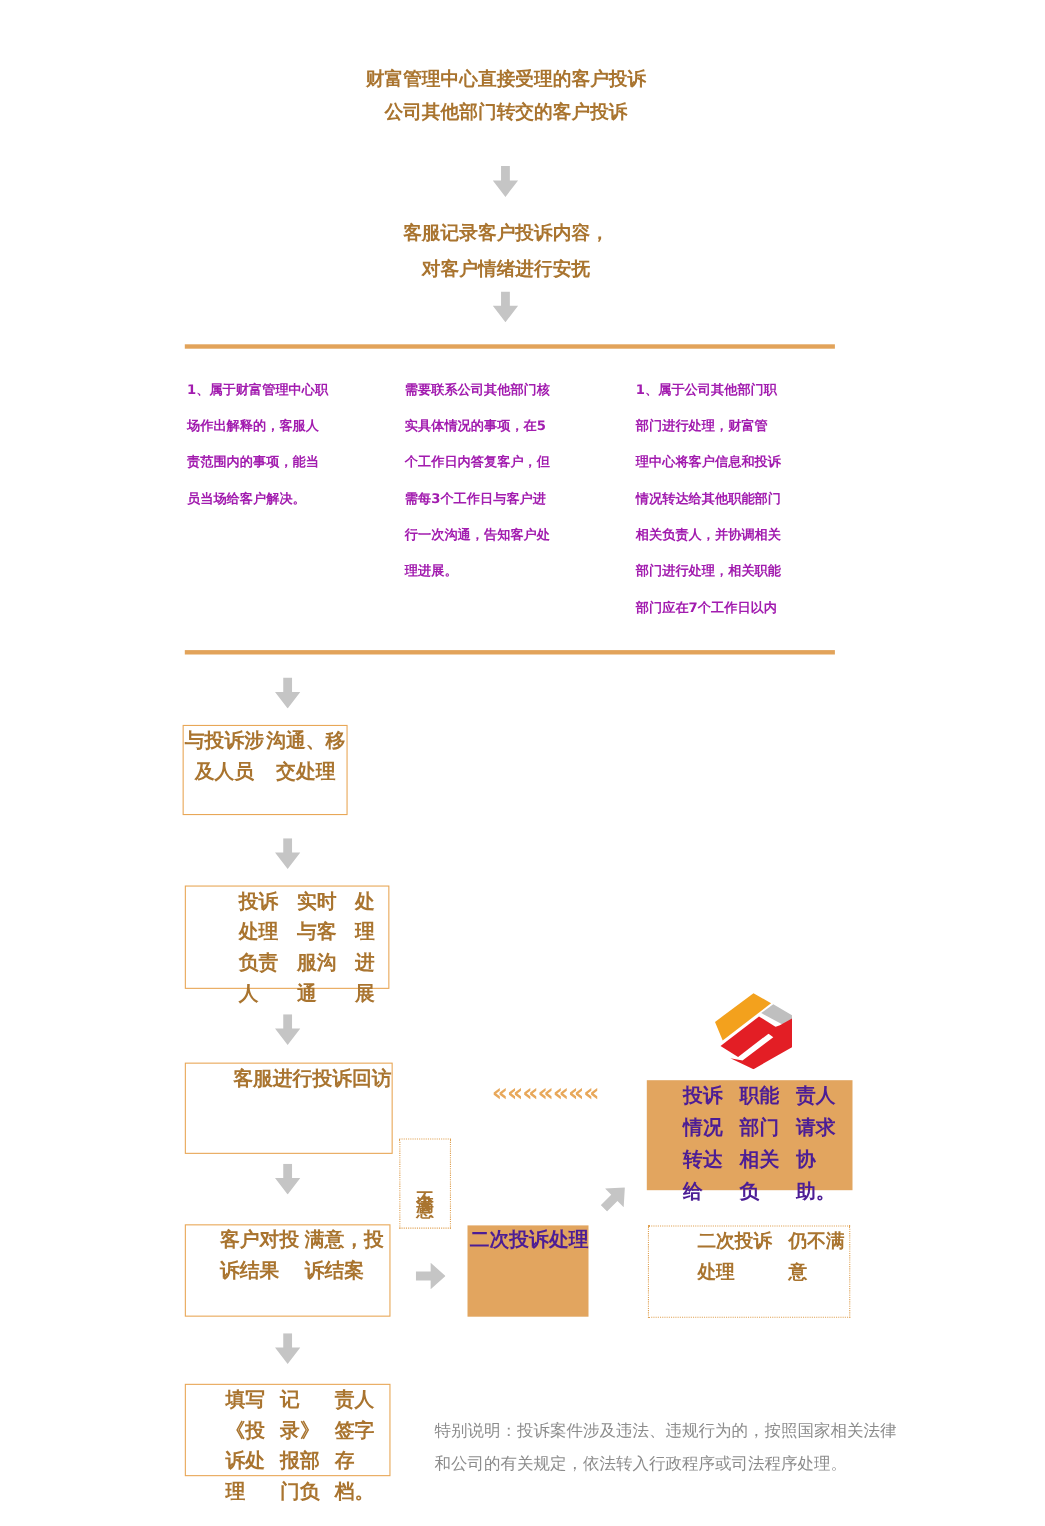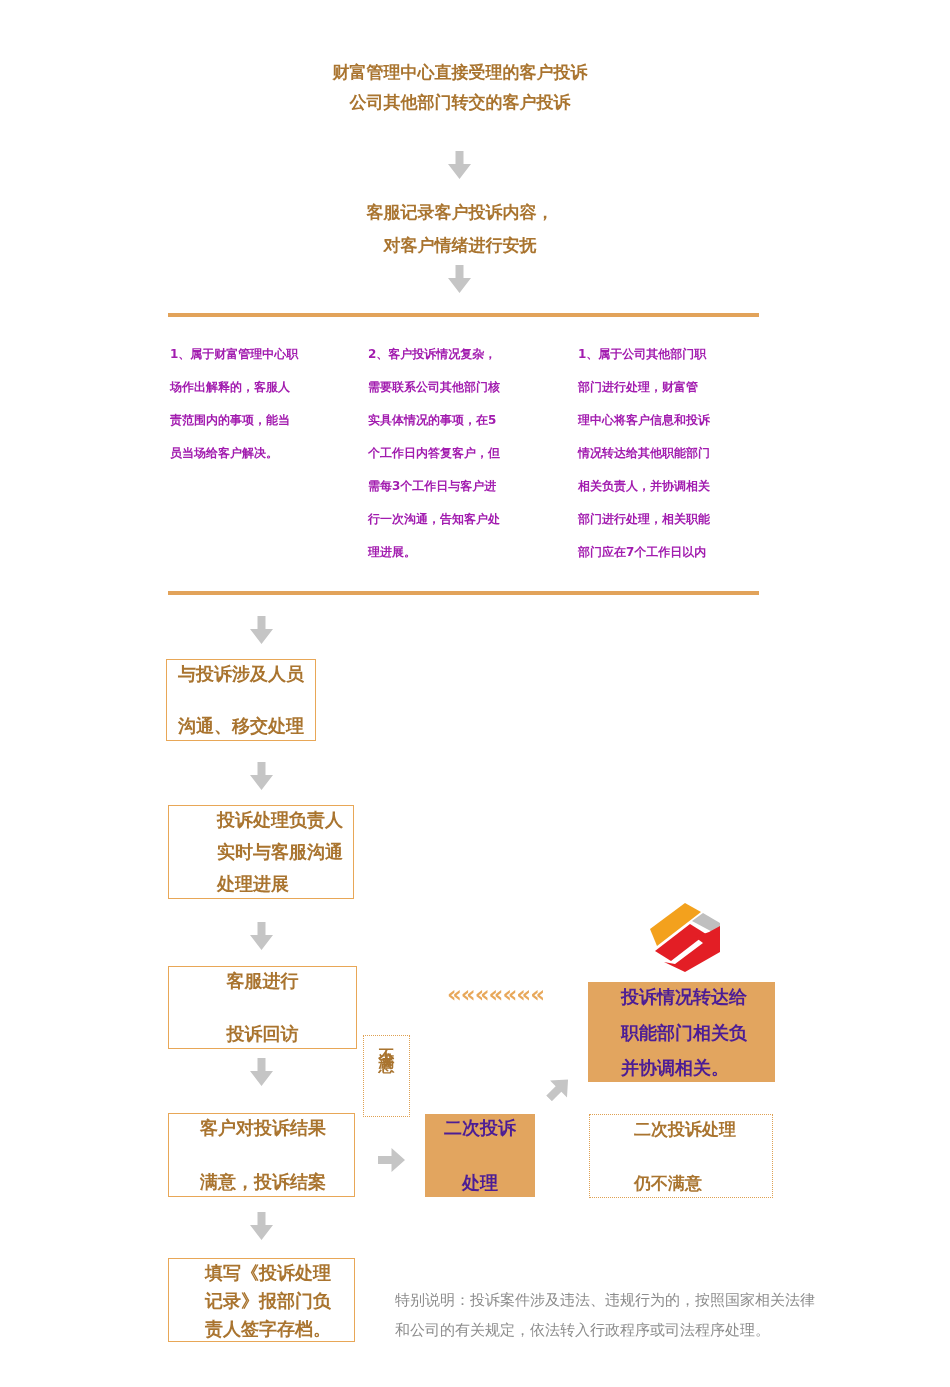--- a/index.html
+++ b/index.html
@@ -10,21 +10,21 @@
   .abs{position:absolute;}
   .brown{color:#a9742f;font-weight:700;}
   .c{text-align:center;}
   .intake{left:0;top:57px;width:920px;font-size:17px;line-height:30px;}
   .record{left:0;top:196px;width:920px;font-size:17px;line-height:33px;}
   .divider{position:absolute;height:4px;background:#e2a35a;}
   .branch{position:absolute;top:338px;font-size:12px;line-height:33px;color:#a21caf;font-weight:700;}
   .node{
     position:absolute;box-sizing:border-box;border:1px solid #e8a757;
     color:#a9742f;font-weight:700;font-size:18px;line-height:28px;
-    display:flex;flex-direction:column;justify-content:space-between;background:#fff;
+    display:flex;flex-direction:row;justify-content:flex-end;background:#fff;
   }
   .fillbox{background:#e2a55f;border:none;color:#4c1d95;font-size:18px;}
   .dotted{border:1px dotted #dfa152;background:transparent;}
   .arrow{position:absolute;line-height:0;}
   .vtext{writing-mode:vertical-rl;letter-spacing:4px;font-size:16px;margin:0 auto;}
   .chevrons{
     position:absolute;left:447px;top:983px;color:#e8a85b;font-weight:700;
     font-size:23px;letter-spacing:-1px;line-height:23px;
   }
   .note{position:absolute;left:395px;top:1285px;width:450px;color:#8c8c8c;
@@ -57,21 +57,20 @@
 
 <div class="divider" style="left:168px;top:313px;width:591px"></div>
 
 <div class="branch" style="left:170px;width:190px">
   <div>1、属于财富管理中心职</div>
   <div>场作出解释的，客服人</div>
   <div>责范围内的事项，能当</div>
   <div>员当场给客户解决。</div>
 </div>
 <div class="branch" style="left:368px;width:194px">
-  <div>2、客户投诉情况复杂，</div>
   <div>需要联系公司其他部门核</div>
   <div>实具体情况的事项，在5</div>
   <div>个工作日内答复客户，但</div>
   <div>需每3个工作日与客户进</div>
   <div>行一次沟通，告知客户处</div>
   <div>理进展。</div>
 </div>
 <div class="branch" style="left:578px;width:192px">
   <div>1、属于公司其他部门职</div>
   <div>部门进行处理，财富管</div>
@@ -163,21 +162,21 @@
 
 <div class="arrow" style="left:545px;top:1077px;transform:rotate(-45deg)">
   <svg width="27" height="24" viewBox="0 0 27 24">
       <path d="M0 8 h13.5 V0 L27 12 L13.5 24 v-8 H0 Z" fill="#c5c5c5"></path>
     </svg>
 </div>
 
 <div class="node fillbox" style="left:588px;top:982px;width:187px;height:100px;padding-left:33px;line-height:29px">
   <div>投诉情况转达给</div>
   <div>职能部门相关负</div>
-  <div>并协调相关。</div>
+  <div>责人请求协助。</div>
 </div>
 
 <div class="chevrons">«««««««</div>
 
 <div class="arrow" style="left:647px;top:902px">
   <svg width="76" height="70" viewBox="0 0 76 70">
     <polygon points="3,27 38,1 54,10 10,44" fill="#f3a11d"></polygon>
     <polygon points="56,11 73,21 73,34 45,19" fill="#bfbfbf"></polygon>
     <polygon points="8,49 43,22 59,32 24,59" fill="#e31e25"></polygon>
     <polygon points="28,62 56,41 48,35 62,30 73,24 73,50 38,70 17,60" fill="#e31e25"></polygon>

